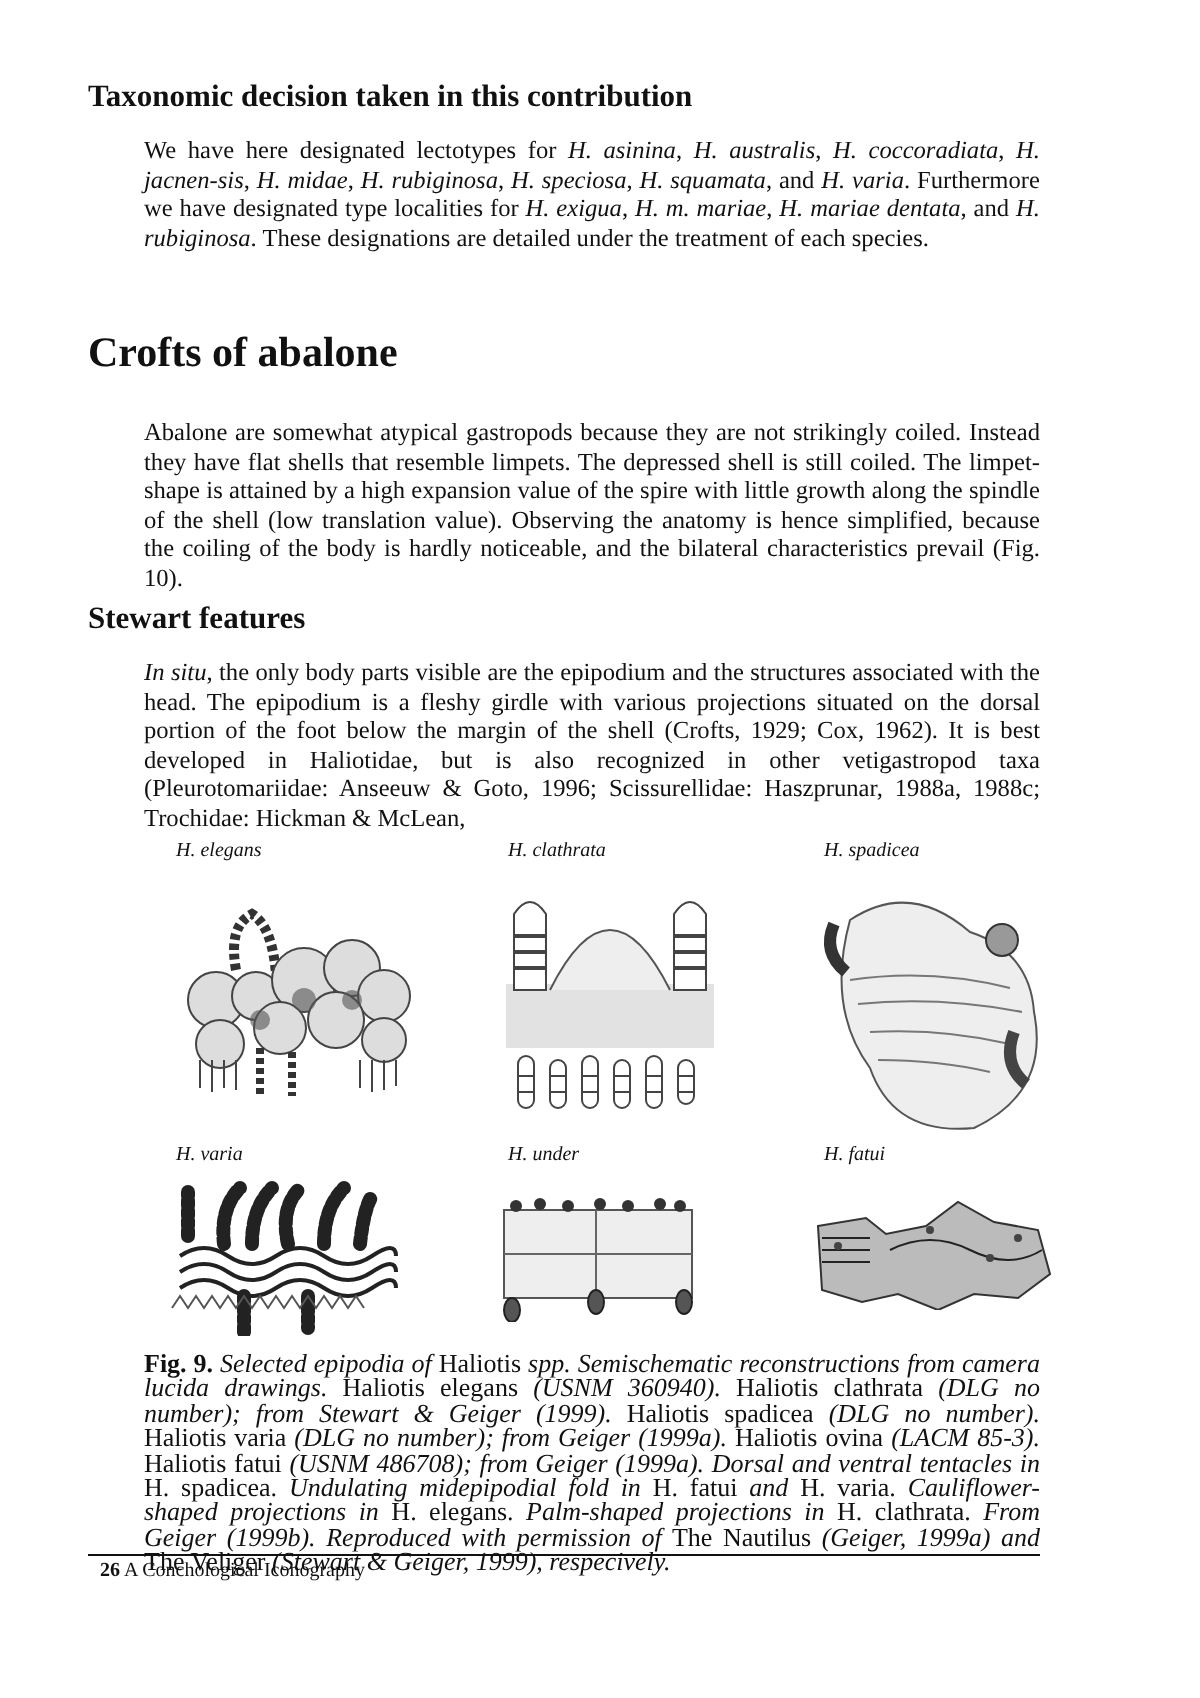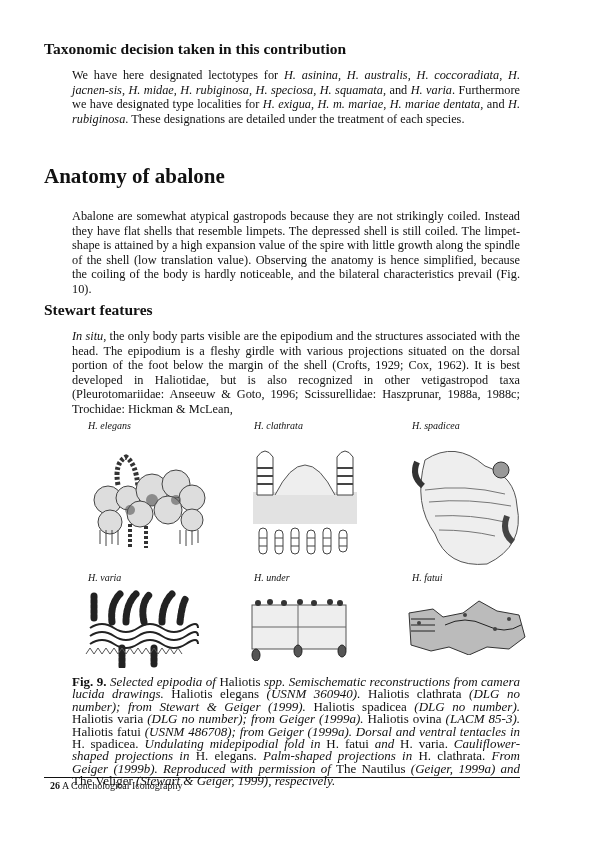--- a/index.html
+++ b/index.html
@@ -18,21 +18,21 @@
   .rule { position: absolute; left: 44px; top: 777px; width: 476px; height: 1px; background: #111; }
   .footer { position: absolute; left: 50px; top: 780px; font-size: 10px; text-align: right; }
   .footer .pg { font-weight: bold; }
 </style>
 </head>
 <body>
 
 <div class="h2" style="top:40px;">Taxonomic decision taken in this contribution</div>
 <div class="para" style="top:68px;"><span>We have here designated lectotypes for </span><i>H. asinina</i><span>, </span><i>H. australis</i><span>, </span><i>H. coccoradiata</i><span>, </span><i>H. jacnen-sis</i><span>, </span><i>H. midae</i><span>, </span><i>H. rubiginosa</i><span>, </span><i>H. speciosa</i><span>, </span><i>H. squamata</i><span>, and </span><i>H. varia</i><span>. Furthermore we have designated type localities for </span><i>H. exigua</i><span>, </span><i>H. m. mariae</i><span>, </span><i>H. mariae dentata</i><span>, and </span><i>H. rubiginosa</i><span>. These designations are detailed under the treatment of each species.</span></div>
 
-<div class="h1" style="top:164px;">Anatomy of abalone</div>
+<div class="h1" style="top:164px;">Crofts of abalone</div>
 <div class="para" style="top:209px;"><span>Abalone are somewhat atypical gastropods because they are not strikingly coiled. Instead they have flat shells that resemble limpets. The depressed shell is still coiled. The limpet-shape is attained by a high expansion value of the spire with little growth along the spindle of the shell (low translation value). Observing the anatomy is hence simplified, because the coiling of the body is hardly noticeable, and the bilateral characteristics prevail (Fig. 10).</span></div>
 
 <div class="h2" style="top:301px;">Stewart features</div>
 <div class="para" style="top:329px;"><i>In situ</i><span>, the only body parts visible are the epipodium and the structures associated with the head. The epipodium is a fleshy girdle with various projections situated on the dorsal portion of the foot below the margin of the shell (Crofts, 1929; Cox, 1962). It is best developed in </span><b>Haliotidae</b><span>, but is also recognized in other vetigastropod taxa (</span><b>Pleurotomariidae</b><span>: Anseeuw &amp; Goto, 1996; </span><b>Scissurellidae</b><span>: Haszprunar, 1988a, 1988c; </span><b>Trochidae</b><span>: Hickman &amp; McLean,</span></div>
 
 <div id="figure">
   <div class="fig-label" style="left:88px;top:420px;text-align:right;">H. elegans</div>
   <div class="fig-label" style="left:254px;top:420px;">H. clathrata</div>
   <div class="fig-label" style="left:412px;top:420px;">H. spadicea</div>
   <div class="fig-label" style="left:88px;top:572px;">H. varia</div>

